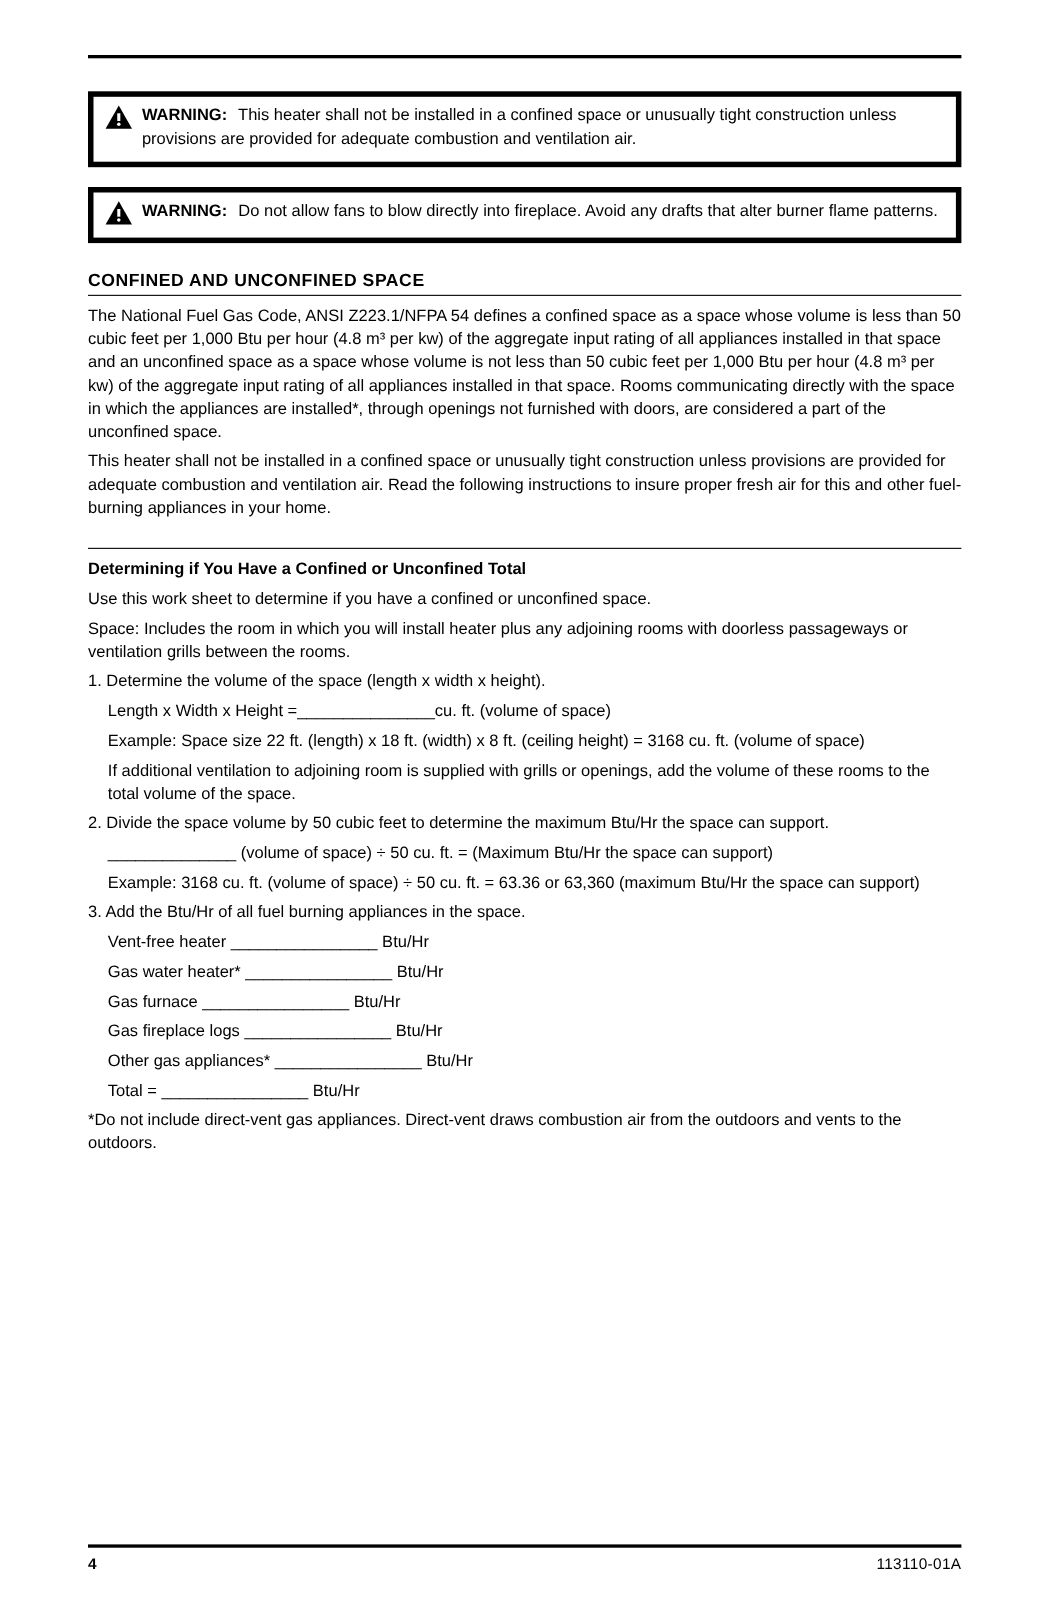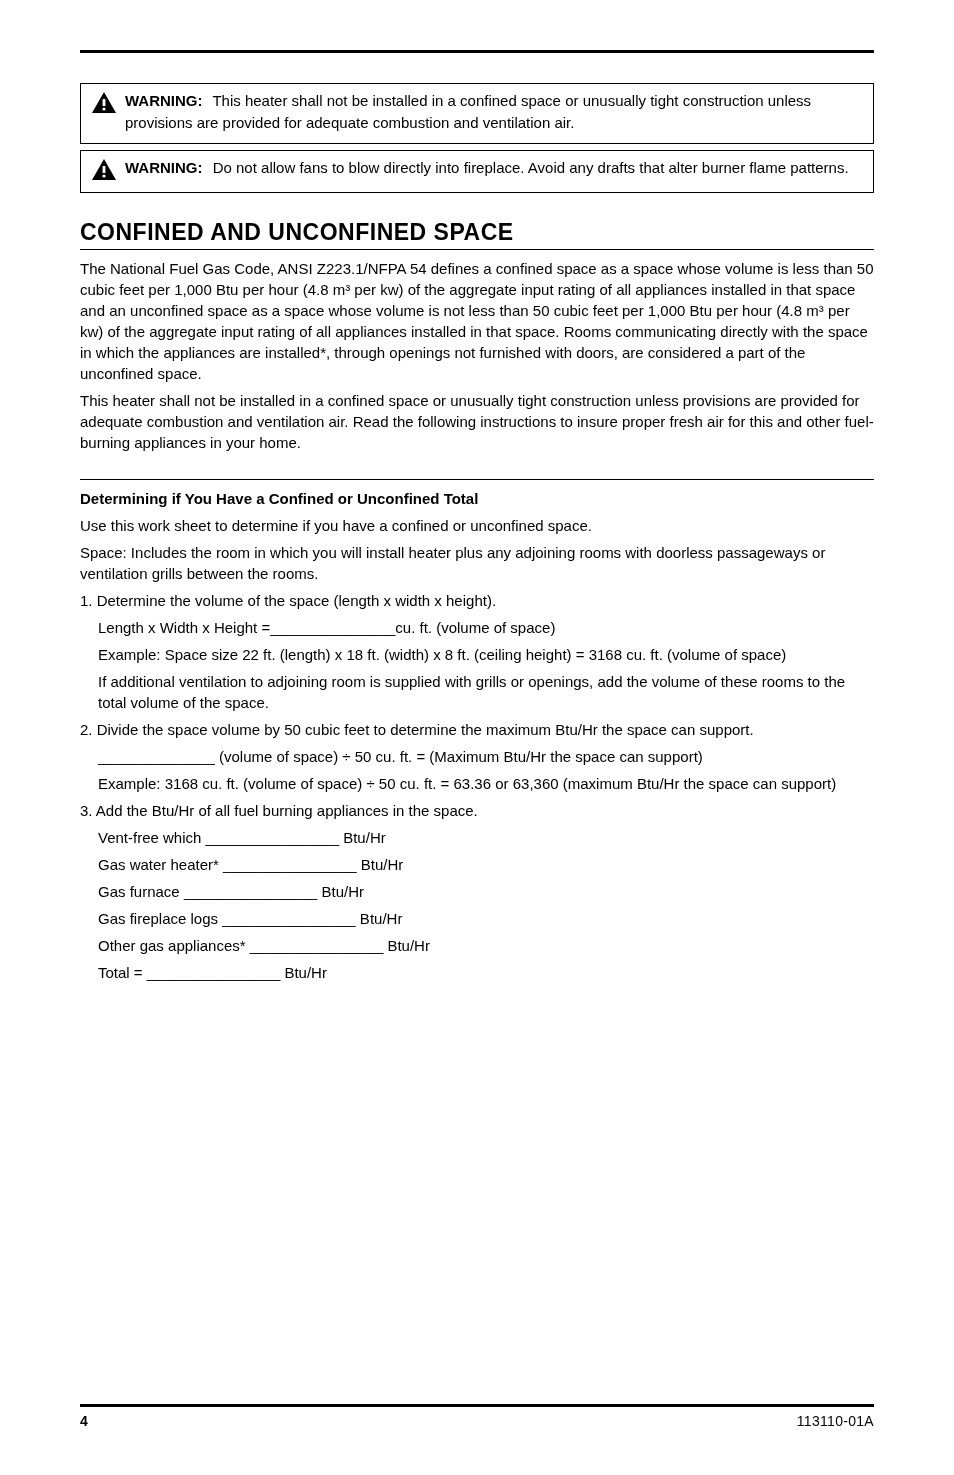--- a/index.html
+++ b/index.html
@@ -13,22 +13,22 @@
     height: 1475px;
     box-sizing: border-box;
     padding: 50px 80px 40px 80px;
     position: relative;
   }
   .top-rule {
     border-top: 3px solid #000;
     margin: 0 0 30px 0;
   }
   .callout {
-    border: 1px solid #000000;
-    margin-bottom: 6px;
+    border: 5px solid #000000;
+    margin-bottom: 18px;
     padding: 6px 10px 10px 10px;
   }
   .callout-header {
     display: flex;
     align-items: flex-start;
   }
   .warn-icon {
     width: 26px;
     height: 24px;
     flex: 0 0 26px;
@@ -50,21 +50,21 @@
     font-size: 15px;
     line-height: 21px;
   }
   .callout-body {
     display: inline;
   }
   .section {
     margin-top: 26px;
   }
   .section h2 {
-    font-size: 23px;
+    font-size: 16px;
     font-weight: 700;
     margin: 0 0 3px 0;
     text-transform: uppercase;
     letter-spacing: 0.5px;
   }
   .section hr {
     border: 0;
     border-top: 1px solid #000;
     margin: 0 0 8px 0;
   }
@@ -148,26 +148,27 @@
     <p>Use this work sheet to determine if you have a confined or unconfined space.</p>
     <p>Space: Includes the room in which you will install heater plus any adjoining rooms with doorless passageways or ventilation grills between the rooms.</p>
     <p>1. Determine the volume of the space (length x width x height).</p>
     <p style="padding-left:18px">Length x Width x Height =_______________cu. ft. (volume of space)</p>
     <p style="padding-left:18px">Example: Space size 22 ft. (length) x 18 ft. (width) x 8 ft. (ceiling height) = 3168 cu. ft. (volume of space)</p>
     <p style="padding-left:18px">If additional ventilation to adjoining room is supplied with grills or openings, add the volume of these rooms to the total volume of the space.</p>
     <p>2. Divide the space volume by 50 cubic feet to determine the maximum Btu/Hr the space can support.</p>
     <p style="padding-left:18px">______________ (volume of space) ÷ 50 cu. ft. = (Maximum Btu/Hr the space can support)</p>
     <p style="padding-left:18px">Example: 3168 cu. ft. (volume of space) ÷ 50 cu. ft. = 63.36 or 63,360 (maximum Btu/Hr the space can support)</p>
     <p>3. Add the Btu/Hr of all fuel burning appliances in the space.</p>
-    <p style="padding-left:18px">Vent-free which ________________ Btu/Hr</p>
+    <p style="padding-left:18px">Vent-free heater ________________ Btu/Hr</p>
     <p style="padding-left:18px">Gas water heater* ________________ Btu/Hr</p>
     <p style="padding-left:18px">Gas furnace ________________ Btu/Hr</p>
     <p style="padding-left:18px">Gas fireplace logs ________________ Btu/Hr</p>
     <p style="padding-left:18px">Other gas appliances* ________________ Btu/Hr</p>
     <p style="padding-left:18px">Total = ________________ Btu/Hr</p>
+    <p>*Do not include direct-vent gas appliances. Direct-vent draws combustion air from the outdoors and vents to the outdoors.</p>
   </div>
 
   <div class="bottom-area">
     <div class="bottom-rule"></div>
     <div class="footer">
       <span class="pagenum">4</span>
       <span class="docnum">113110-01A</span>
     </div>
   </div>
 

